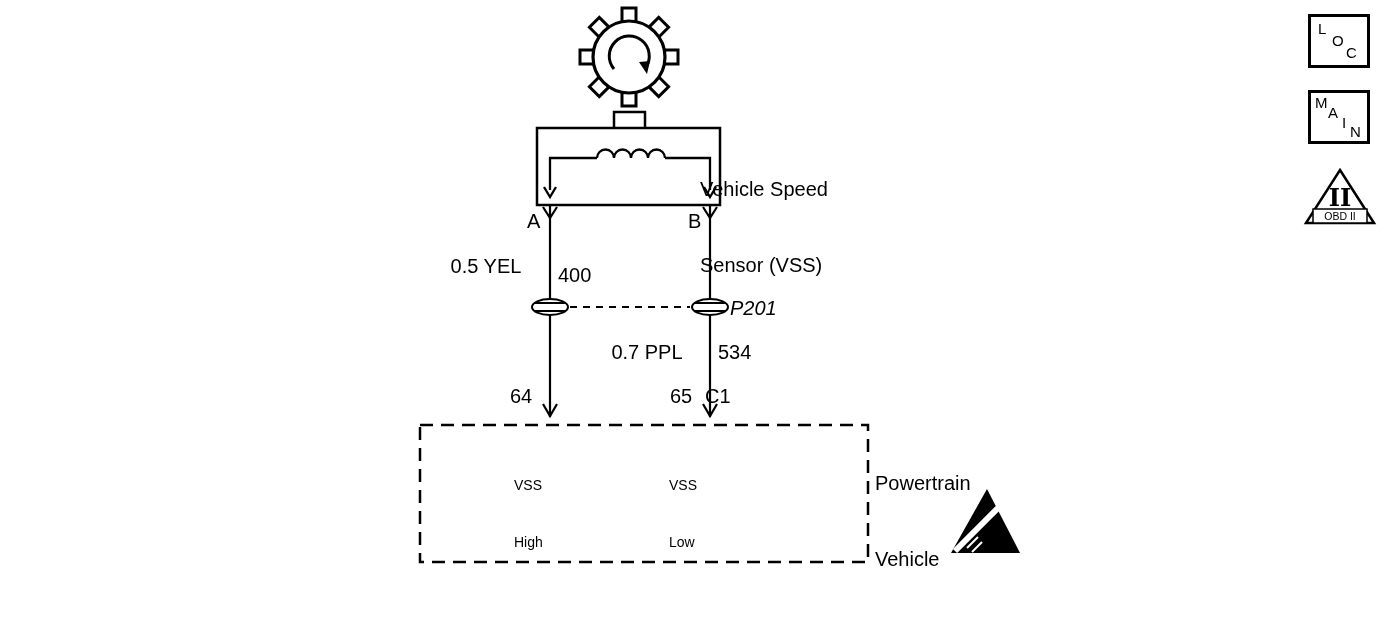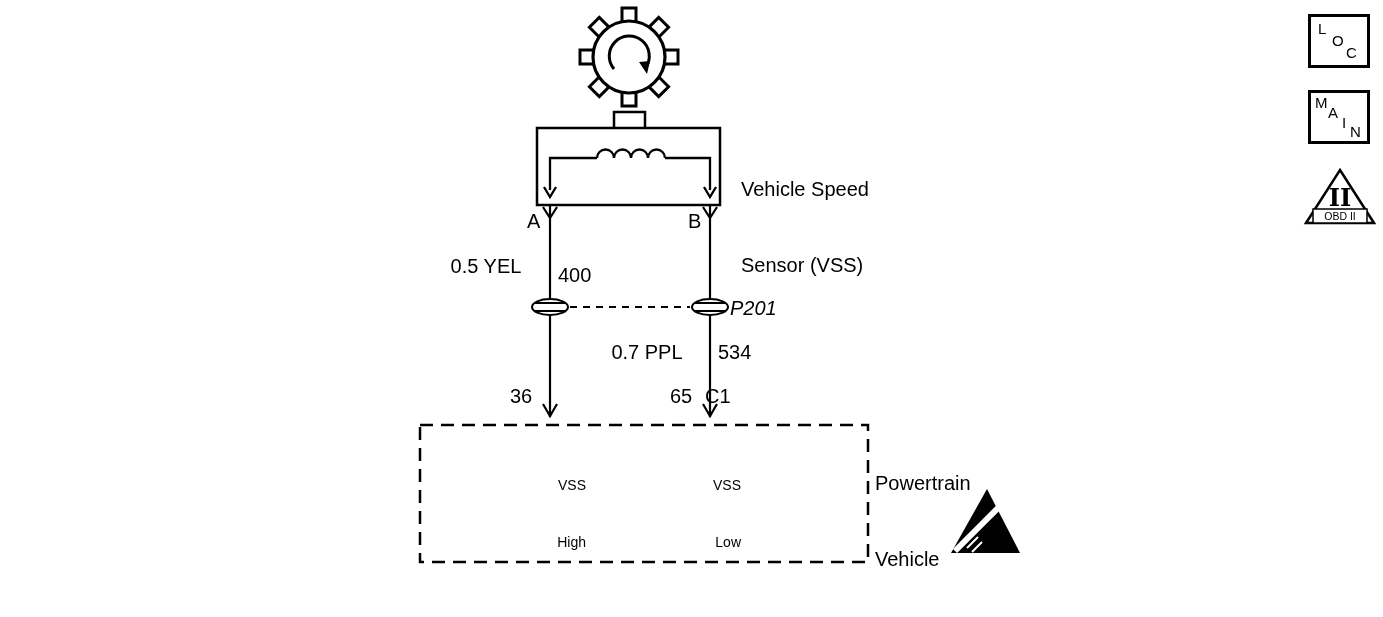--- a/index.html
+++ b/index.html
@@ -22,21 +22,21 @@
     top: 0;
   }
   .label {
     position: absolute;
     white-space: pre;
     color: #000;
   }
   .t20 { font-size: 20px; line-height: 24px; }
   .t14 { font-size: 14px; line-height: 19px; }
   .right { text-align: center; }
-  .center { text-align: right; }
+  .center { text-align: left; }
   .multiline div { line-height: 28px; }
   .legendbox {
     position: absolute;
     border: 3px solid #000;
     width: 56px;
     height: 48px;
     background: #fff;
   }
   .legendbox span {
     position: absolute;
@@ -110,37 +110,37 @@
     </g>
 
     <g stroke="#000" fill="none">
       <polygon points="1340,170 1374,223 1306,223" stroke-width="2.5"></polygon>
       <text x="1340" y="206" text-anchor="middle" stroke="none" fill="#000" font-family="DejaVu Serif, serif" font-weight="bold" font-size="24">II</text>
       <rect x="1313" y="209" width="54" height="14" fill="#ffffff" stroke-width="1.5"></rect>
       <text x="1340" y="220" text-anchor="middle" stroke="none" fill="#000" font-size="10.5">OBD II</text>
     </g>
   </svg>
 
-  <div class="label t20 multiline" style="left:741px; top:127px;">
+  <div class="label t20 multiline" style="left:700px; top:127px;">
     <div>Vehicle Speed</div>
     <div>Sensor (VSS)</div>
   </div>
 
   <div class="label t20" style="left:527px; top:209px;">A</div>
   <div class="label t20" style="left:688px; top:209px;">B</div>
 
   <div class="label t20 right" style="left:430px; top:254px; width:112px;">0.5 YEL</div>
   <div class="label t20" style="left:558px; top:254px;margin-top:9px;">400</div>
 
   <div class="label t20" style="left:730px; top:296px;font-style:italic;">P201</div>
 
   <div class="label t20 right" style="left:592px; top:340px; width:110px;">0.7 PPL</div>
   <div class="label t20" style="left:718px; top:340px;">534</div>
 
-  <div class="label t20 right" style="left:500px; top:384px; width:42px;">36</div>
+  <div class="label t20 right" style="left:500px; top:384px; width:42px;">64</div>
   <div class="label t20 right" style="left:660px; top:384px; width:42px;">65</div>
   <div class="label t20" style="left:705px; top:384px;">C1</div>
 
   <div class="label t14 center" style="left:514px; top:438px; width:72px;">
     <div>VSS</div>
     <div>High</div>
   </div>
   <div class="label t14 center" style="left:669px; top:438px; width:72px;">
     <div>VSS</div>
     <div>Low</div>

